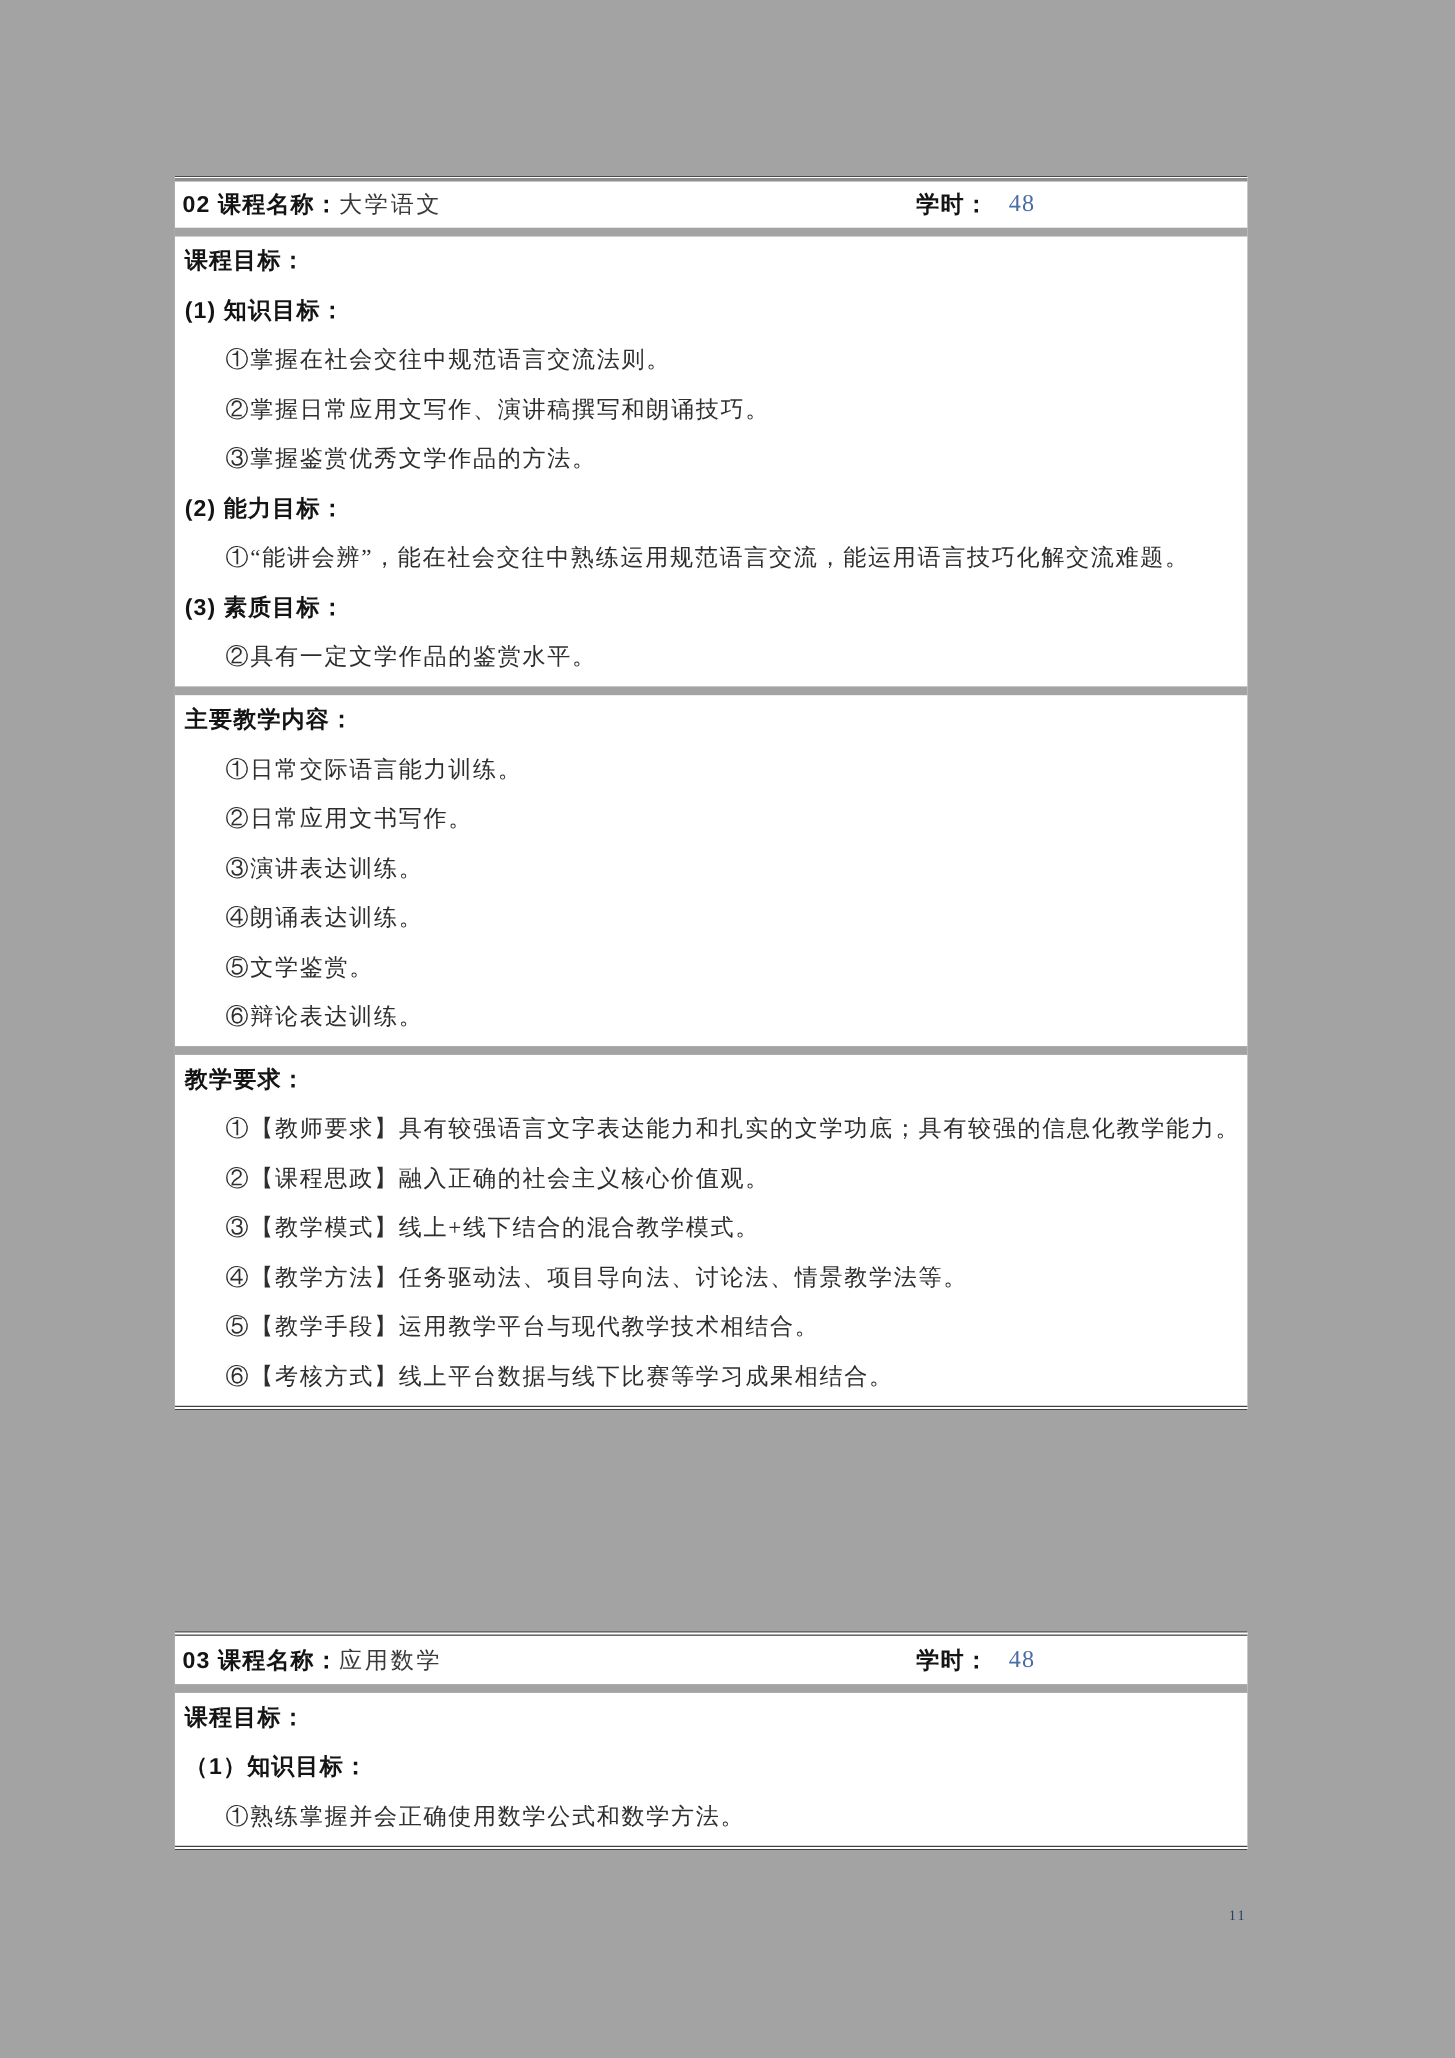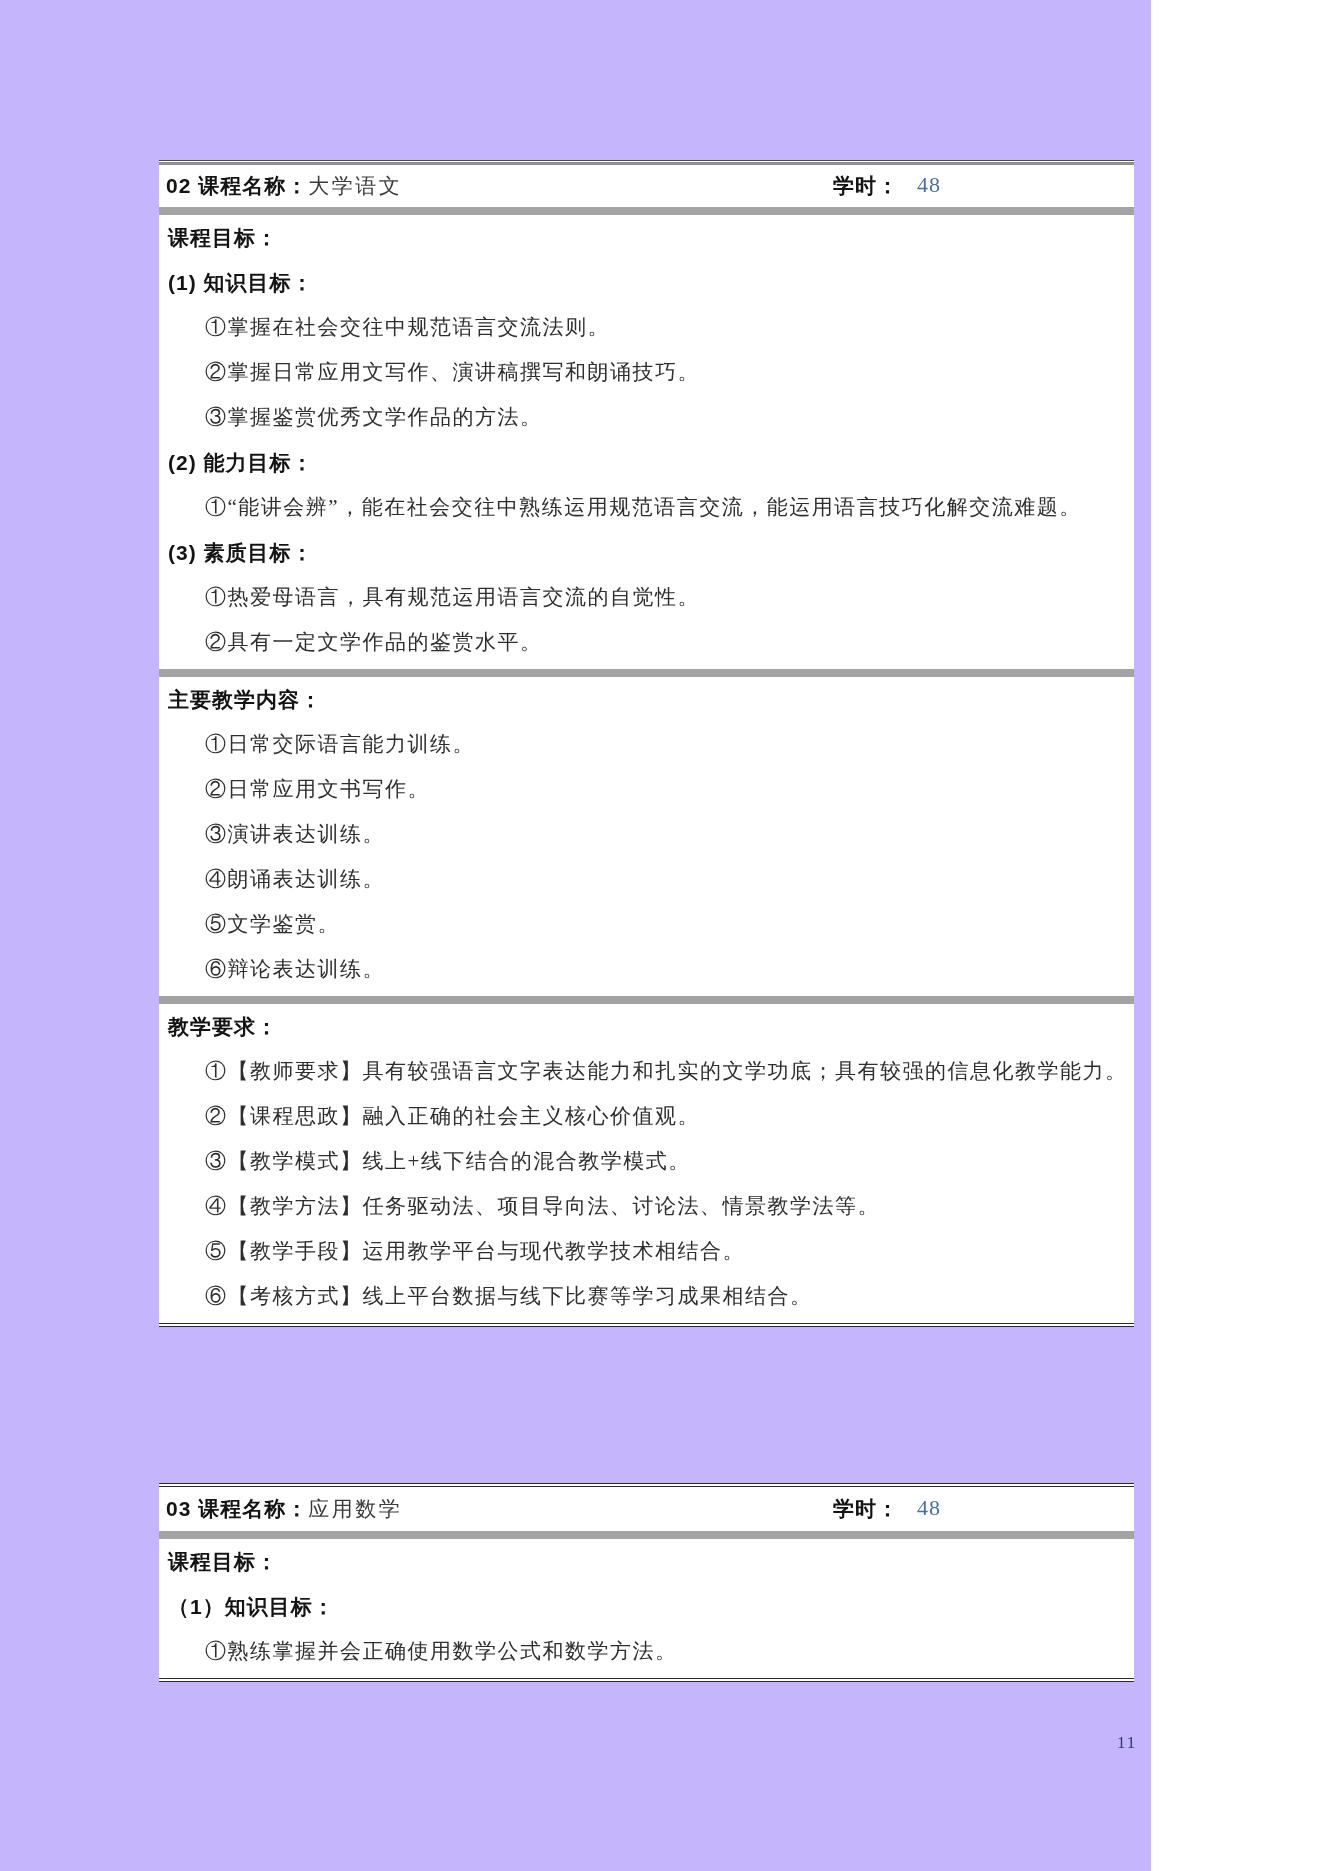--- a/index.html
+++ b/index.html
@@ -1,21 +1,21 @@
 <!DOCTYPE html>
 <html><head>
 <meta charset="utf-8">
 <style>
   * { margin: 0; padding: 0; box-sizing: border-box; }
   html,body { background:#fff; }
   .page {
     position: relative;
-    width: 1151px;
+    width: 1323px;
     height: 1871px;
-    background: #c4b5fd;
+    background: #a3a3a3;
     font-family: "Liberation Serif", "DejaVu Serif", serif;
     color: #262626;
     overflow: hidden;
   }
   .tbl {
     position: absolute;
     left: 159px;
     width: 975px;
     background: #fff;
   }
@@ -98,21 +98,21 @@
   }
   .item {
     text-indent: 37px;
     color: #2e2e2e;
     letter-spacing: 1.5px;
   }
   .page-num {
     position: absolute;
     left: 1117px;
     top: 1733px;
-    font-size: 17px;
+    font-size: 13px;
     color: #2b3f66;
     letter-spacing: 2px;
     font-family: "Liberation Serif", serif;
   }
 </style>
 </head>
 <body>
 
 <div class="page">
 
@@ -130,21 +130,20 @@
 
     <div class="row sep">
       <p class="sec">课程目标：</p>
       <p class="sub">(1) 知识目标：</p>
       <p class="item">①掌握在社会交往中规范语言交流法则。</p>
       <p class="item">②掌握日常应用文写作、演讲稿撰写和朗诵技巧。</p>
       <p class="item">③掌握鉴赏优秀文学作品的方法。</p>
       <p class="sub">(2) 能力目标：</p>
       <p class="item">①“能讲会辨”，能在社会交往中熟练运用规范语言交流，能运用语言技巧化解交流难题。</p>
       <p class="sub">(3) 素质目标：</p>
-      <p class="item">①热爱母语言，具有规范运用语言交流的自觉性。</p>
       <p class="item">②具有一定文学作品的鉴赏水平。</p>
     </div>
 
     <div class="row sep">
       <p class="sec">主要教学内容：</p>
       <p class="item">①日常交际语言能力训练。</p>
       <p class="item">②日常应用文书写作。</p>
       <p class="item">③演讲表达训练。</p>
       <p class="item">④朗诵表达训练。</p>
       <p class="item">⑤文学鉴赏。</p>

